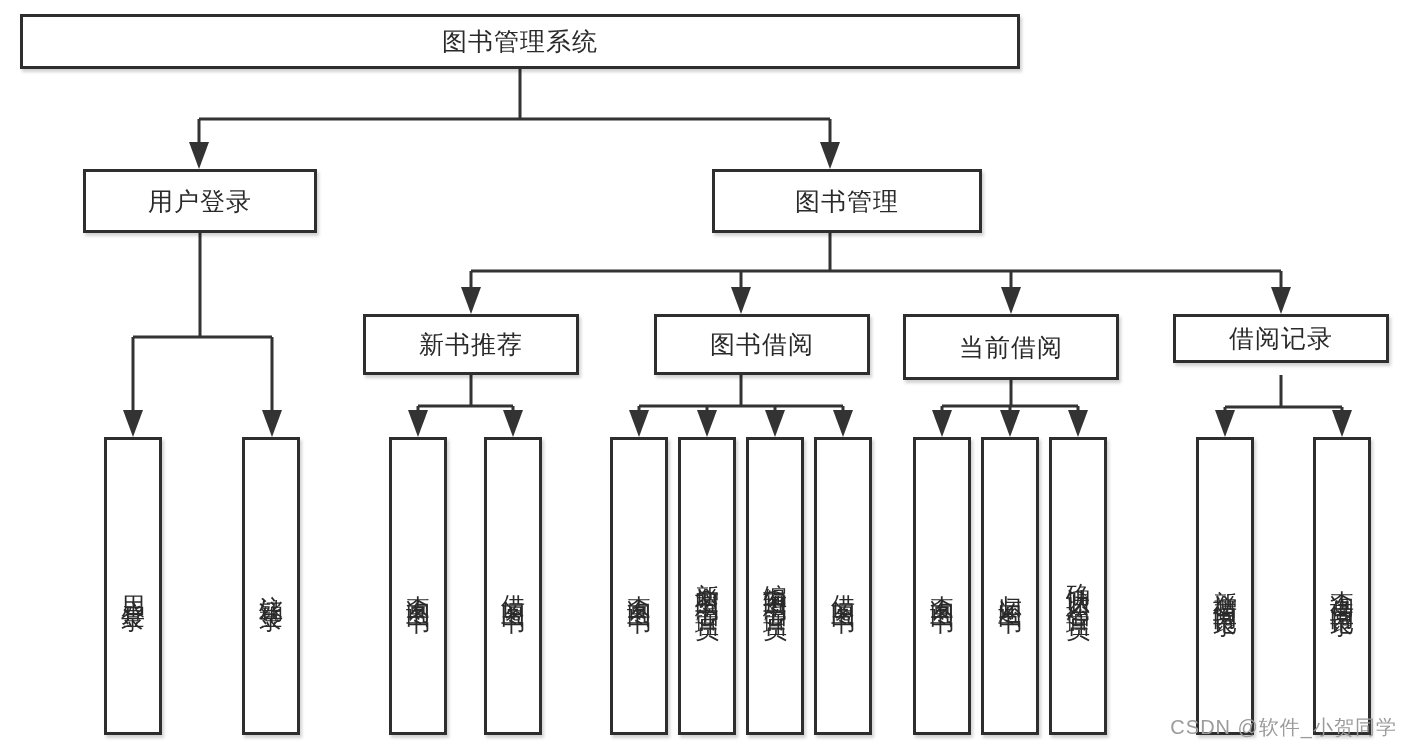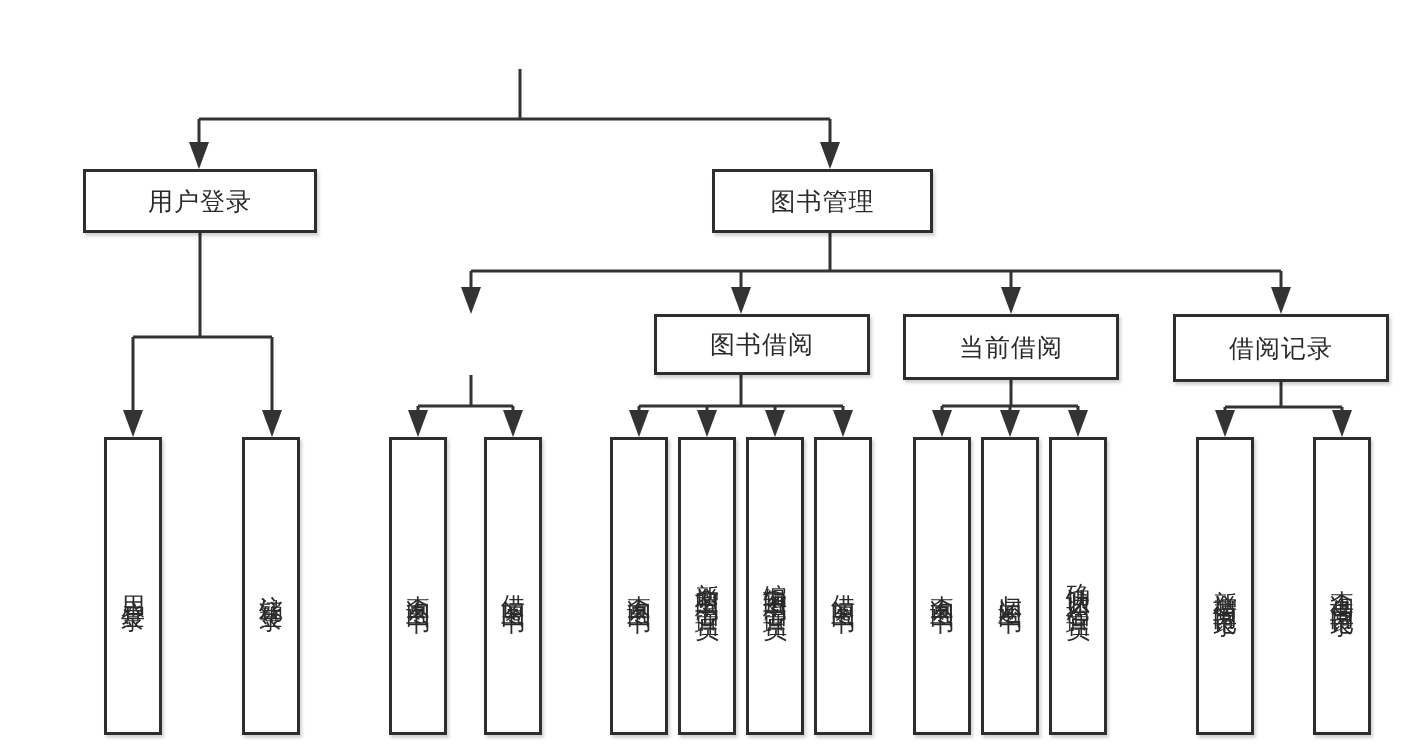--- a/index.html
+++ b/index.html
@@ -89,35 +89,41 @@
       <polygon points="765,410 785,410 775,437"></polygon>
       <polygon points="833,410 853,410 843,437"></polygon>
       <polygon points="932,410 952,410 942,437"></polygon>
       <polygon points="1000,410 1020,410 1010,437"></polygon>
       <polygon points="1068,410 1088,410 1078,437"></polygon>
       <polygon points="1215,410 1235,410 1225,437"></polygon>
       <polygon points="1332,410 1352,410 1342,437"></polygon>
     </g>
   </svg>
 
+  <div class="node h" style="left:20px; top:14px; width:1000px; height:55px;">
+    <span>图书管理系统</span>
+  </div>
 
   <div class="node h" style="left:83px; top:169px; width:234px; height:64px;">
     <span>用户登录</span>
   </div>
-  <div class="node h" style="left:712px; top:169px; width:221px; height:64px;">
+  <div class="node h" style="left:712px; top:169px; width:270px; height:64px;">
     <span>图书管理</span>
   </div>
 
+  <div class="node h" style="left:363px; top:314px; width:216px; height:61px;">
+    <span>新书推荐</span>
+  </div>
   <div class="node h" style="left:654px; top:314px; width:216px; height:61px;">
     <span>图书借阅</span>
   </div>
   <div class="node h" style="left:903px; top:314px; width:216px; height:66px;">
     <span>当前借阅</span>
   </div>
-  <div class="node h" style="left:1173px; top:314px; width:216px; height:68px;">
+  <div class="node h" style="left:1173px; top:314px; width:216px; height:49px;">
     <span>借阅记录</span>
   </div>
 
   <div class="node leaf" style="left:104px; top:437px; width:58px; height:298px;">
     <span>用户登录</span>
   </div>
   <div class="node leaf" style="left:242px; top:437px; width:58px; height:298px;">
     <span>注销登录</span>
   </div>
 
@@ -151,14 +157,15 @@
     <span>确认归还（管理员）</span>
   </div>
 
   <div class="node leaf" style="left:1196px; top:437px; width:58px; height:298px;">
     <span>新增借阅记录</span>
   </div>
   <div class="node leaf" style="left:1313px; top:437px; width:58px; height:298px;">
     <span>查询借阅记录</span>
   </div>
 
+  <div id="watermark">CSDN @软件_小贺同学</div>
 
 </div>
 
 </body></html>

